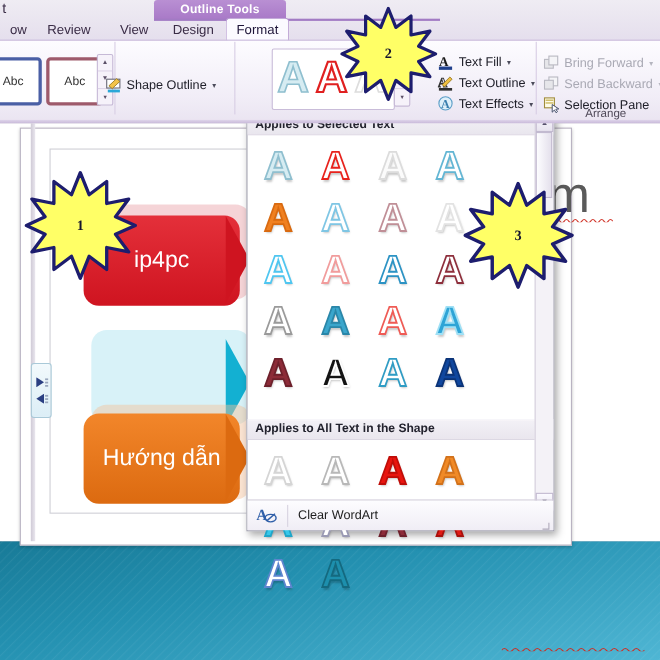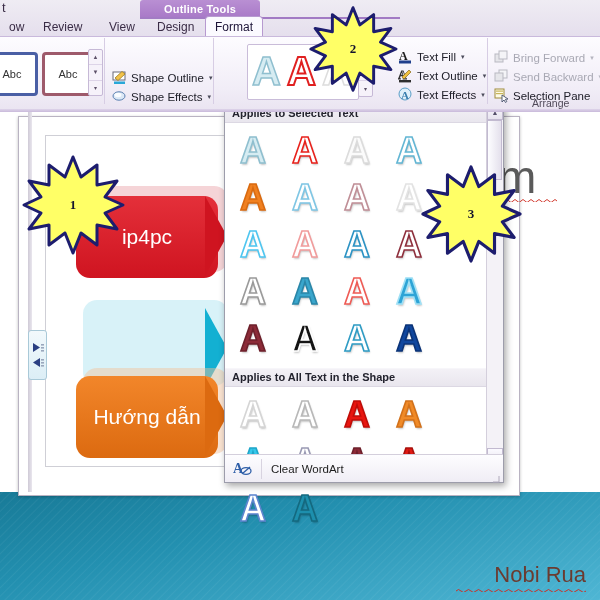--- a/index.html
+++ b/index.html
@@ -142,21 +142,20 @@
         </linearGradient>
         <pattern id="diag" width="6" height="6" patternUnits="userSpaceOnUse" patternTransform="rotate(45)">
           <rect width="6" height="6" fill="none"></rect>
           <line x1="0" y1="0" x2="0" y2="6" stroke="#ffffff" stroke-opacity="0.05" stroke-width="2"></line>
         </pattern>
       </defs>
       <polygon points="0,0 0,140 600,140 600,26" fill="url(#tealg)"></polygon>
       <polygon points="0,0 0,140 600,140 600,26" fill="url(#diag)"></polygon>
       <polygon points="0,0 600,20 600,26 0,6" fill="#0d0d0d" opacity="0.85"></polygon>
     </svg>
-    <div class="watermark">Nobi Rua</div>
     <svg class="wm-squig" viewBox="0 0 130 4" preserveAspectRatio="none">
       <path d="M0 3 q2.5 -3 5 0 t5 0 t5 0 t5 0 t5 0 t5 0 t5 0 t5 0 t5 0 t5 0 t5 0 t5 0 t5 0 t5 0 t5 0 t5 0 t5 0 t5 0 t5 0 t5 0 t5 0 t5 0 t5 0 t5 0 t5 0 t5 0" fill="none" stroke="#c8332a" stroke-width="1"></path>
     </svg>
   </div>
 
   <div class="doc-area">
     <div style="position:absolute;left:0;top:0;width:600px;height:380px;background:#ffffff;"></div>
 
     <div class="slide">
       <div class="slide-inner-frame"></div>
@@ -268,21 +267,21 @@
           <span class="wa-A" style="color: rgb(20, 20, 20); -webkit-text-stroke: 1.6px rgb(255, 255, 255); text-shadow: rgba(0, 0, 0, 0.22) 1px 2px 2px;">A</span>
         </div>
         <div class="wa-cell">
           <span class="wa-A" style="color: rgb(255, 255, 255); -webkit-text-stroke: 1.6px rgb(47, 156, 196); text-shadow: rgba(0, 0, 0, 0.22) 1px 2px 2px;">A</span>
         </div>
         <div class="wa-cell">
           <span class="wa-A" style="color: rgb(16, 71, 158); -webkit-text-stroke: 1.6px rgb(11, 51, 119); text-shadow: rgba(0, 0, 0, 0.22) 1px 2px 2px;">A</span>
         </div>
       </div>
 
-    <div class="wa-sec-hdr" style="margin-top:4px;">Applies to All Text in the Shape</div>
+    <div class="wa-sec-hdr" style="margin-top:17px;">Applies to All Text in the Shape</div>
 
     <div class="wa-grid" id="grid-all">
         <div class="wa-cell">
           <span class="wa-A" style="color: rgb(255, 255, 255); -webkit-text-stroke: 1.6px rgb(213, 213, 213); text-shadow: rgba(0, 0, 0, 0.22) 1px 2px 2px;">A</span>
         </div>
         <div class="wa-cell">
           <span class="wa-A" style="color: rgb(255, 255, 255); -webkit-text-stroke: 1.6px rgb(184, 184, 184); text-shadow: rgba(0, 0, 0, 0.22) 1px 2px 2px;">A</span>
         </div>
         <div class="wa-cell">
           <span class="wa-A" style="color: rgb(232, 21, 15); -webkit-text-stroke: 1.6px rgb(191, 13, 8); text-shadow: rgba(0, 0, 0, 0.22) 1px 2px 2px;">A</span>
@@ -356,42 +355,32 @@
     <div class="abc-box abc-2">Abc</div>
     <div class="spin-col">
       <div>▲</div>
       <div>▼</div>
       <div>▾</div>
     </div>
 
     <div class="grp-sep" style="left:104px;"></div>
 
 
-    <div class="cmd" style="left:112px;top:68px;">
+    <div class="cmd" style="left:96px;top:68px;">
       <span class="ico">
         <svg width="15" height="15" viewBox="0 0 15 15">
           <rect x="1" y="2" width="12" height="8" fill="#fff" stroke="#6a6a78" stroke-width="1"></rect>
           <path d="M3 8 L10 1.5 L13 4 L6 10.5 Z" fill="#f3c34a" stroke="#9a7a20" stroke-width=".8"></path>
           <rect x="2" y="11.5" width="11" height="2.5" fill="#2aa8d8"></rect>
         </svg>
       </span>
       <span>Shape Outline</span>
       <span class="caret">▾</span>
     </div>
 
-    <div class="cmd" style="left:112px;top:87px;">
-      <span class="ico">
-        <svg width="15" height="15" viewBox="0 0 15 15">
-          <ellipse cx="7" cy="7" rx="6" ry="4.2" fill="#dbe8f6" stroke="#5a7fb0" stroke-width="1"></ellipse>
-          <ellipse cx="6" cy="6" rx="3.4" ry="2.2" fill="#ffffff" opacity=".85"></ellipse>
-        </svg>
-      </span>
-      <span>Shape Effects</span>
-      <span class="caret">▾</span>
-    </div>
 
     <div class="grp-sep" style="left:213px;"></div>
 
     <div class="wa-quick">
       <span class="q" style="left:4px;color:#d6ecf2;-webkit-text-stroke:1.5px #8fbfcf;">A</span>
       <span class="q" style="left:39px;color:#ffffff;-webkit-text-stroke:2px #e02020;">A</span>
       <span class="q" style="left:74px;color:#ffffff;-webkit-text-stroke:1.5px #dddddd;">A</span>
     </div>
     <div class="wa-spin">
       <div>▲</div>

